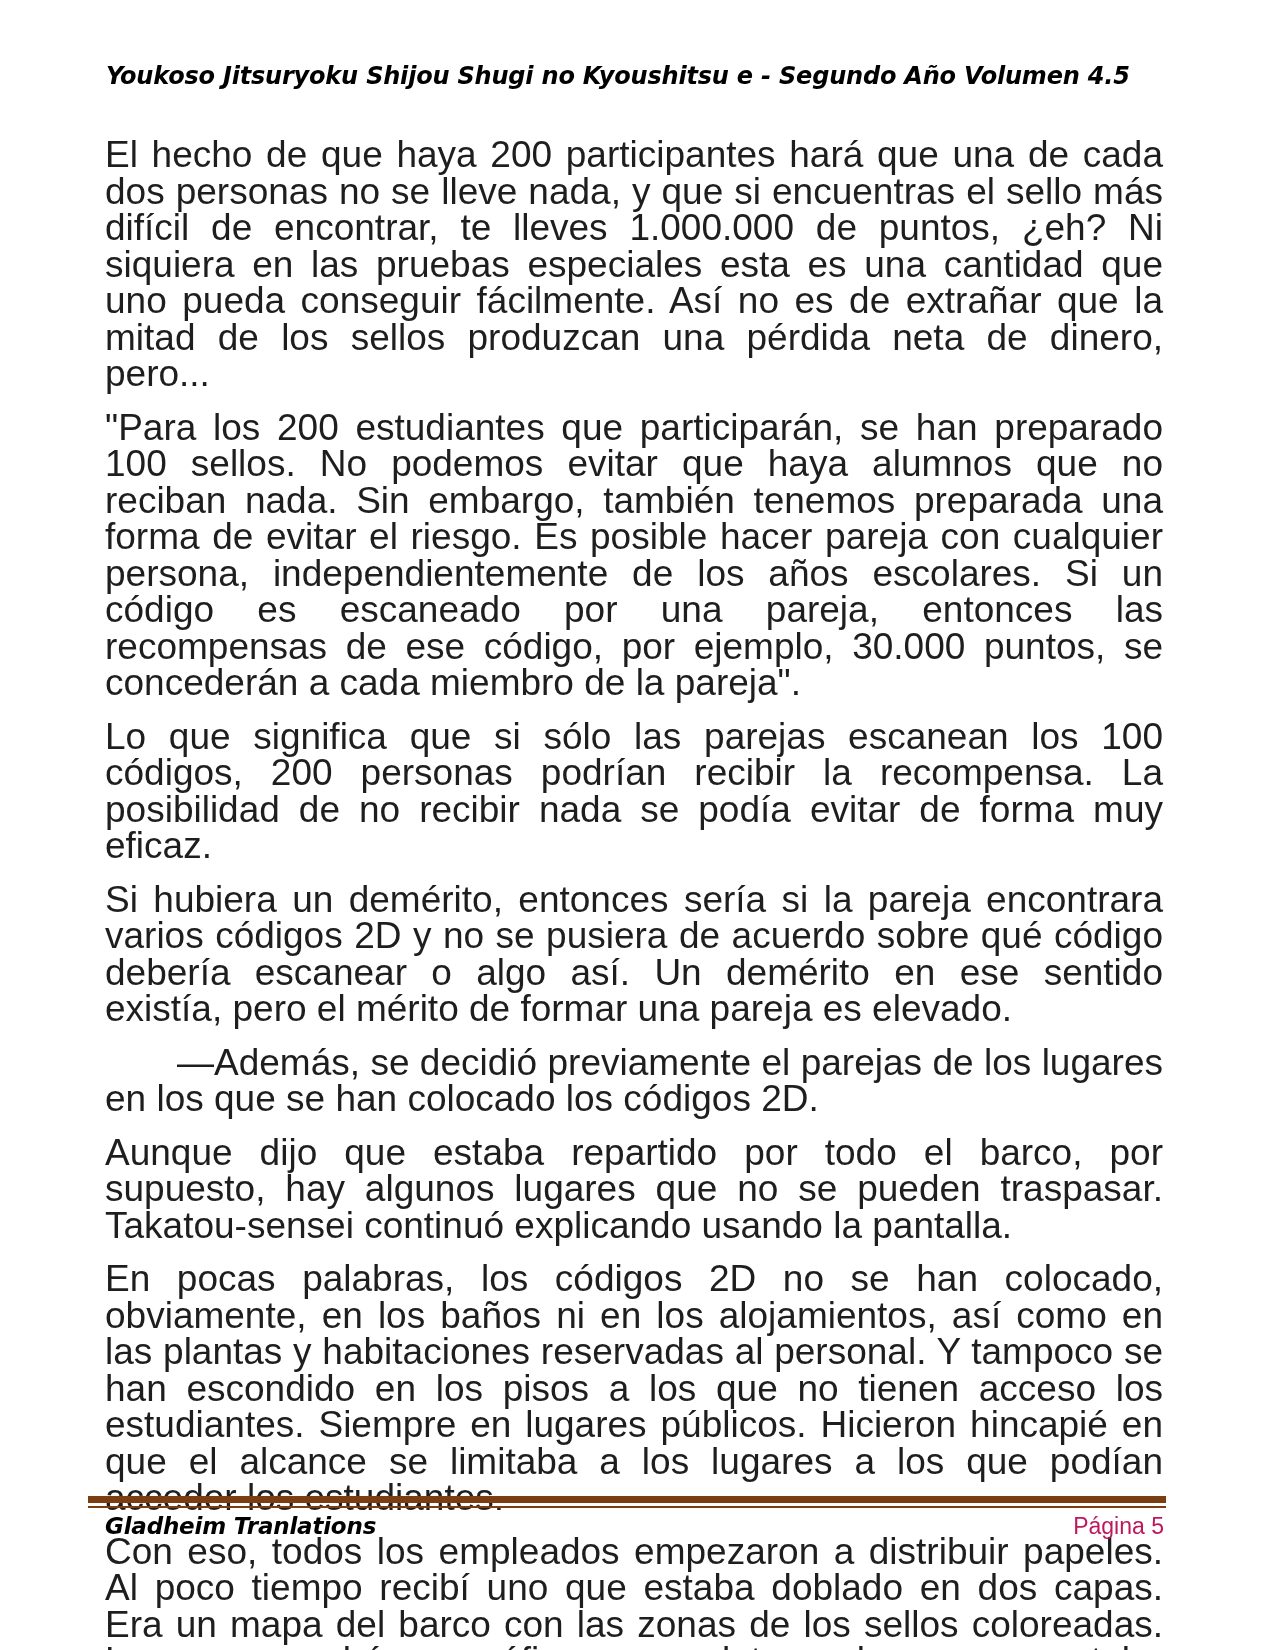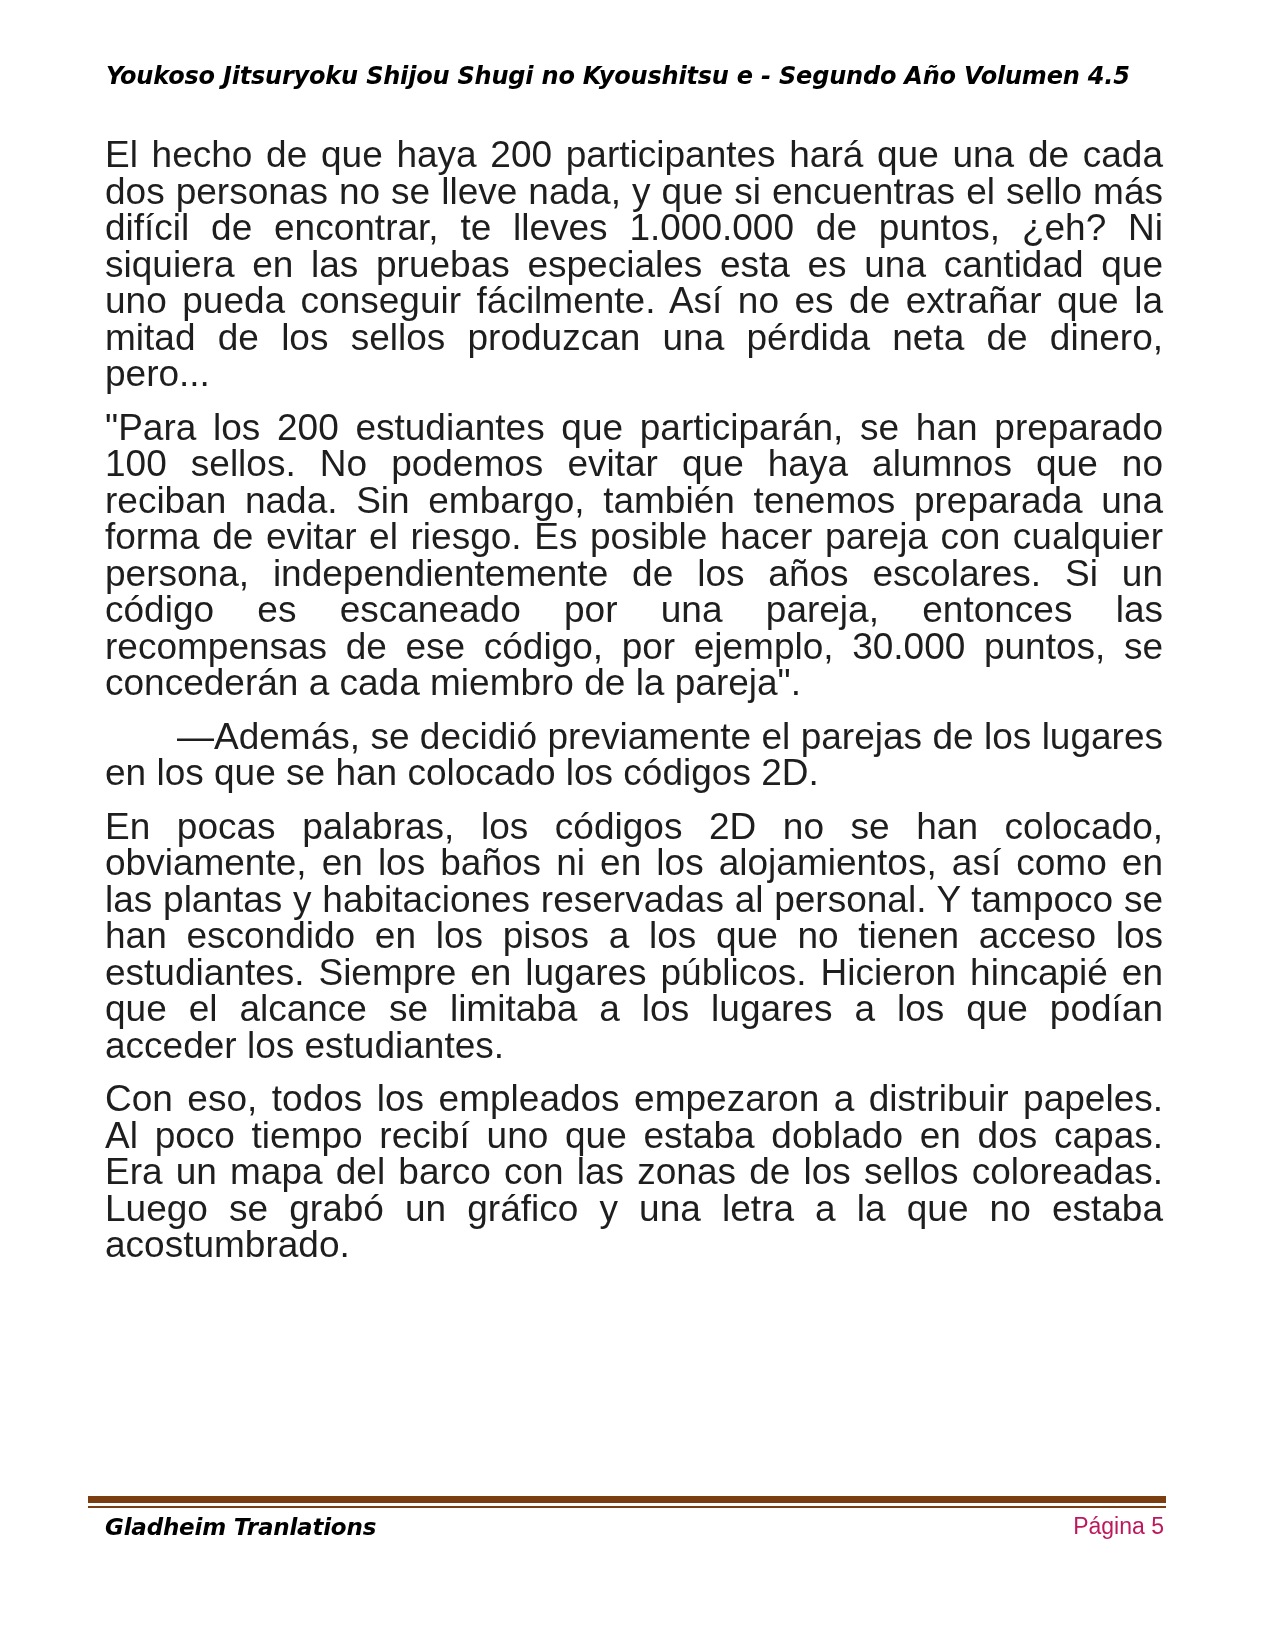--- a/index.html
+++ b/index.html
@@ -42,21 +42,21 @@
     position: absolute;
     left: 88px;
     top: 1496px;
     width: 1078px;
   }
   .rule-thick { height: 7px; background: #7b3e10; }
   .rule-thin  { height: 2px; background: #7b3e10; margin-top: 3px; }
   .footer-row {
     display: flex;
     justify-content: space-between;
-    align-items: center;
+    align-items: flex-start;
     padding: 5px 2px 0 17px;
   }
   .footer-translator {
     font-family: "DejaVu Sans", sans-serif;
     font-weight: bold;
     font-style: italic;
     font-size: 23px;
     letter-spacing: -0.2px;
     color: #000000;
   }
@@ -68,21 +68,24 @@
 </head>
 <body>
 
 <div class="page">
 
   <div class="header">Youkoso Jitsuryoku Shijou Shugi no Kyoushitsu e - Segundo Año Volumen 4.5</div>
 
   <div class="content">
     <p>El hecho de que haya 200 participantes hará que una de cada dos personas no se lleve nada, y que si encuentras el sello más difícil de encontrar, te lleves 1.000.000 de puntos, ¿eh? Ni siquiera en las pruebas especiales esta es una cantidad que uno pueda conseguir fácilmente. Así no es de extrañar que la mitad de los sellos produzcan una pérdida neta de dinero, pero...</p>
     <p>"Para los 200 estudiantes que participarán, se han preparado 100 sellos. No podemos evitar que haya alumnos que no reciban nada. Sin embargo, también tenemos preparada una forma de evitar el riesgo. Es posible hacer pareja con cualquier persona, independientemente de los años escolares. Si un código es escaneado por una pareja, entonces las recompensas de ese código, por ejemplo, 30.000 puntos, se concederán a cada miembro de la pareja".</p>
+    <p>Lo que significa que si sólo las parejas escanean los 100 códigos, 200 personas podrían recibir la recompensa. La posibilidad de no recibir nada se podía evitar de forma muy eficaz.</p>
+    <p>Si hubiera un demérito, entonces sería si la pareja encontrara varios códigos 2D y no se pusiera de acuerdo sobre qué código debería escanear o algo así. Un demérito en ese sentido existía, pero el mérito de formar una pareja es elevado.</p>
     <p class="indent">—Además, se decidió previamente el parejas de los lugares en los que se han colocado los códigos 2D.</p>
+    <p>Aunque dijo que estaba repartido por todo el barco, por supuesto, hay algunos lugares que no se pueden traspasar. Takatou-sensei continuó explicando usando la pantalla.</p>
     <p>En pocas palabras, los códigos 2D no se han colocado, obviamente, en los baños ni en los alojamientos, así como en las plantas y habitaciones reservadas al personal. Y tampoco se han escondido en los pisos a los que no tienen acceso los estudiantes. Siempre en lugares públicos. Hicieron hincapié en que el alcance se limitaba a los lugares a los que podían acceder los estudiantes.</p>
     <p>Con eso, todos los empleados empezaron a distribuir papeles. Al poco tiempo recibí uno que estaba doblado en dos capas. Era un mapa del barco con las zonas de los sellos coloreadas. Luego se grabó un gráfico y una letra a la que no estaba acostumbrado.</p>
   </div>
 
   <div class="footer">
     <div class="rule-thick" style="background: rgb(123, 62, 16);"></div>
     <div class="rule-thin" style="background: rgb(123, 62, 16);"></div>
     <div class="footer-row">
       <span class="footer-translator">Gladheim Tranlations</span>
       <span class="footer-page">Página 5</span>

